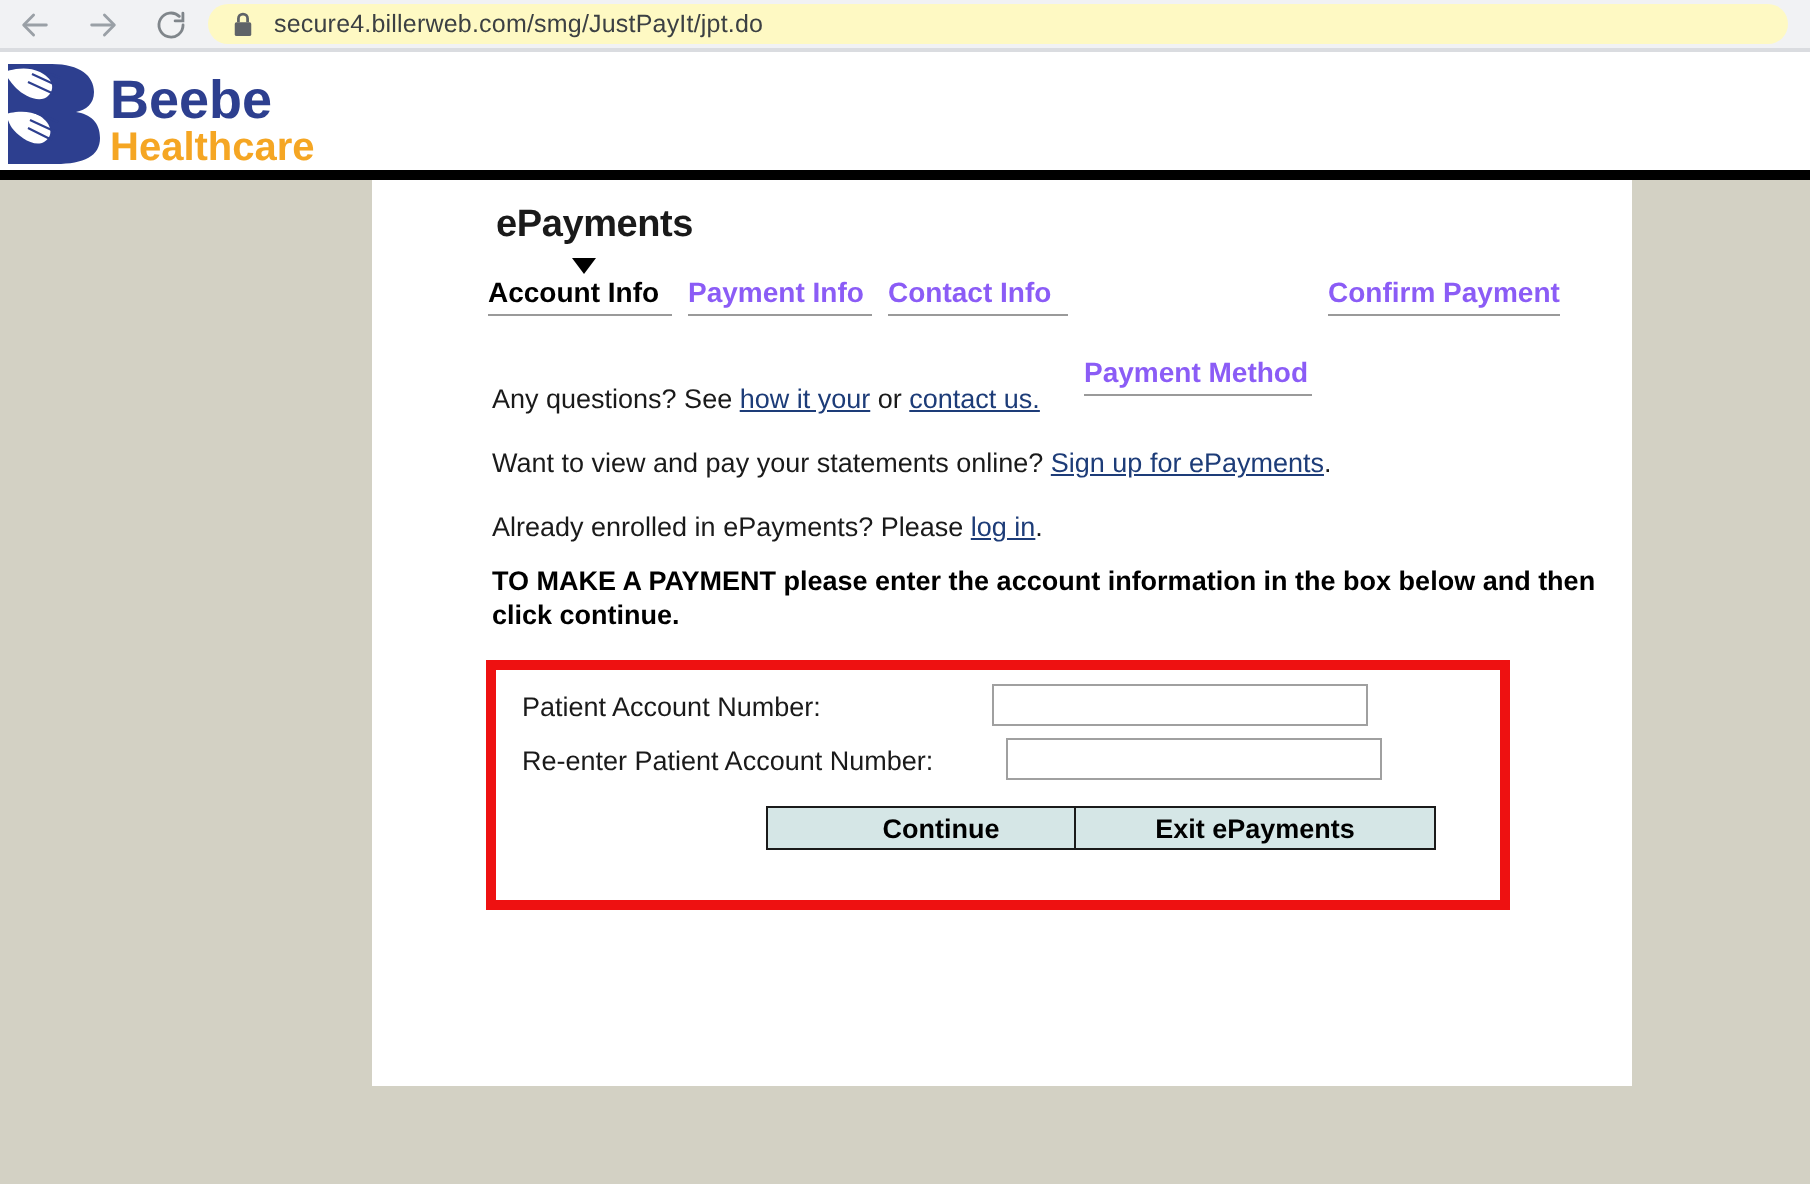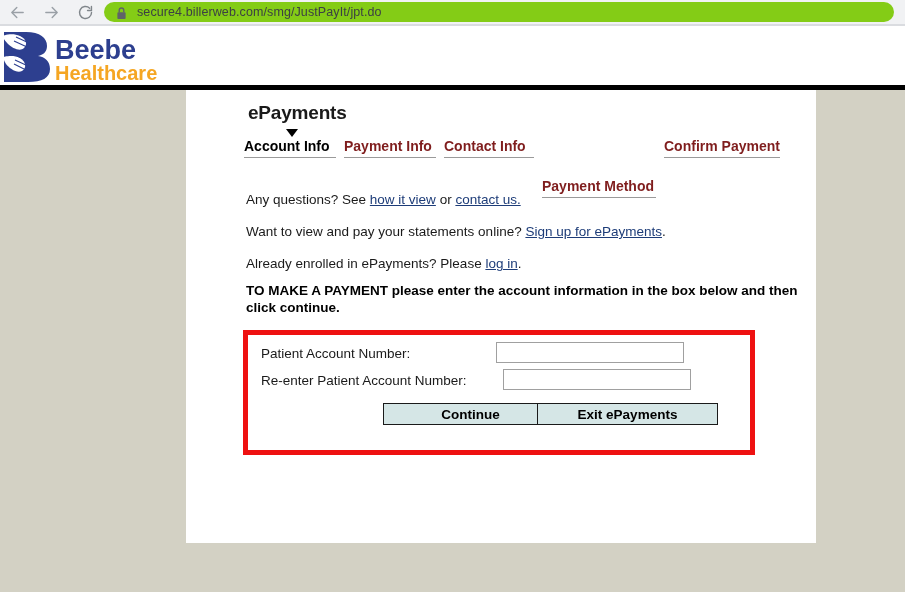--- a/index.html
+++ b/index.html
@@ -20,21 +20,21 @@
   }
   .nav-btn {
     width: 34px; height: 24px;
     display: flex; align-items: center; justify-content: center;
     color: #9aa0a6;
   }
   .nav-btn svg { display: block; }
   #omnibox {
     position: absolute; left: 104px; top: 2px;
     width: 790px; height: 20px;
-    background: #84cc16;
+    background: #fef9c3;
     border-radius: 10px;
     display: flex; align-items: center;
     padding-left: 12px;
   }
   #lock-icon { width: 11px; height: 13px; flex: 0 0 auto; }
   #url-text {
     font-size: 12.5px;
     color: #3c4043;
     margin-left: 10px;
     white-space: nowrap;
@@ -88,21 +88,21 @@
     width: 560px; height: 26px;
   }
   .step {
     position: absolute; top: 8px;
     font-size: 14px; font-weight: bold;
     white-space: nowrap;
     padding-bottom: 3px;
     border-bottom: 1px solid #9a9a9a;
   }
   .step.active { color: #000000; }
-  .step.inactive { color: #7f1d1d; }
+  .step.inactive { color: #8b5cf6; }
   #step-marker {
     position: absolute; top: -1px;
     width: 0; height: 0;
     border-left: 6px solid transparent;
     border-right: 6px solid transparent;
     border-top: 8px solid #000000;
   }
 
   
   .body-line {
@@ -223,21 +223,21 @@
   <div id="steps-nav">
     <div id="step-marker" style="left:42px;"></div>
     <div class="step active" style="left:0px;   width:92px;">Account Info</div>
     <div class="step inactive" style="left:100px; width:92px;">Payment Info</div>
     <div class="step inactive" style="left:200px; width:90px;">Contact Info</div>
     <div class="step inactive" style="left:298px; width:114px;margin-top:40px;">Payment Method</div>
     <div class="step inactive" style="left:420px; width:116px;">Confirm Payment</div>
   </div>
 
   <div class="body-line" style="top:102px;">
-    <span>Any questions? See </span><a class="lnk">how it view</a><span> or </span><a class="lnk">contact us.</a>
+    <span>Any questions? See </span><a class="lnk">how it your</a><span> or </span><a class="lnk">contact us.</a>
   </div>
 
   <div class="body-line" style="top:134px;">
     <span>Want to view and pay your statements online? </span><a class="lnk">Sign up for ePayments</a><span>.</span>
   </div>
 
   <div class="body-line" style="top:166px;">
     <span>Already enrolled in ePayments? Please </span><a class="lnk">log in</a><span>.</span>
   </div>
 

